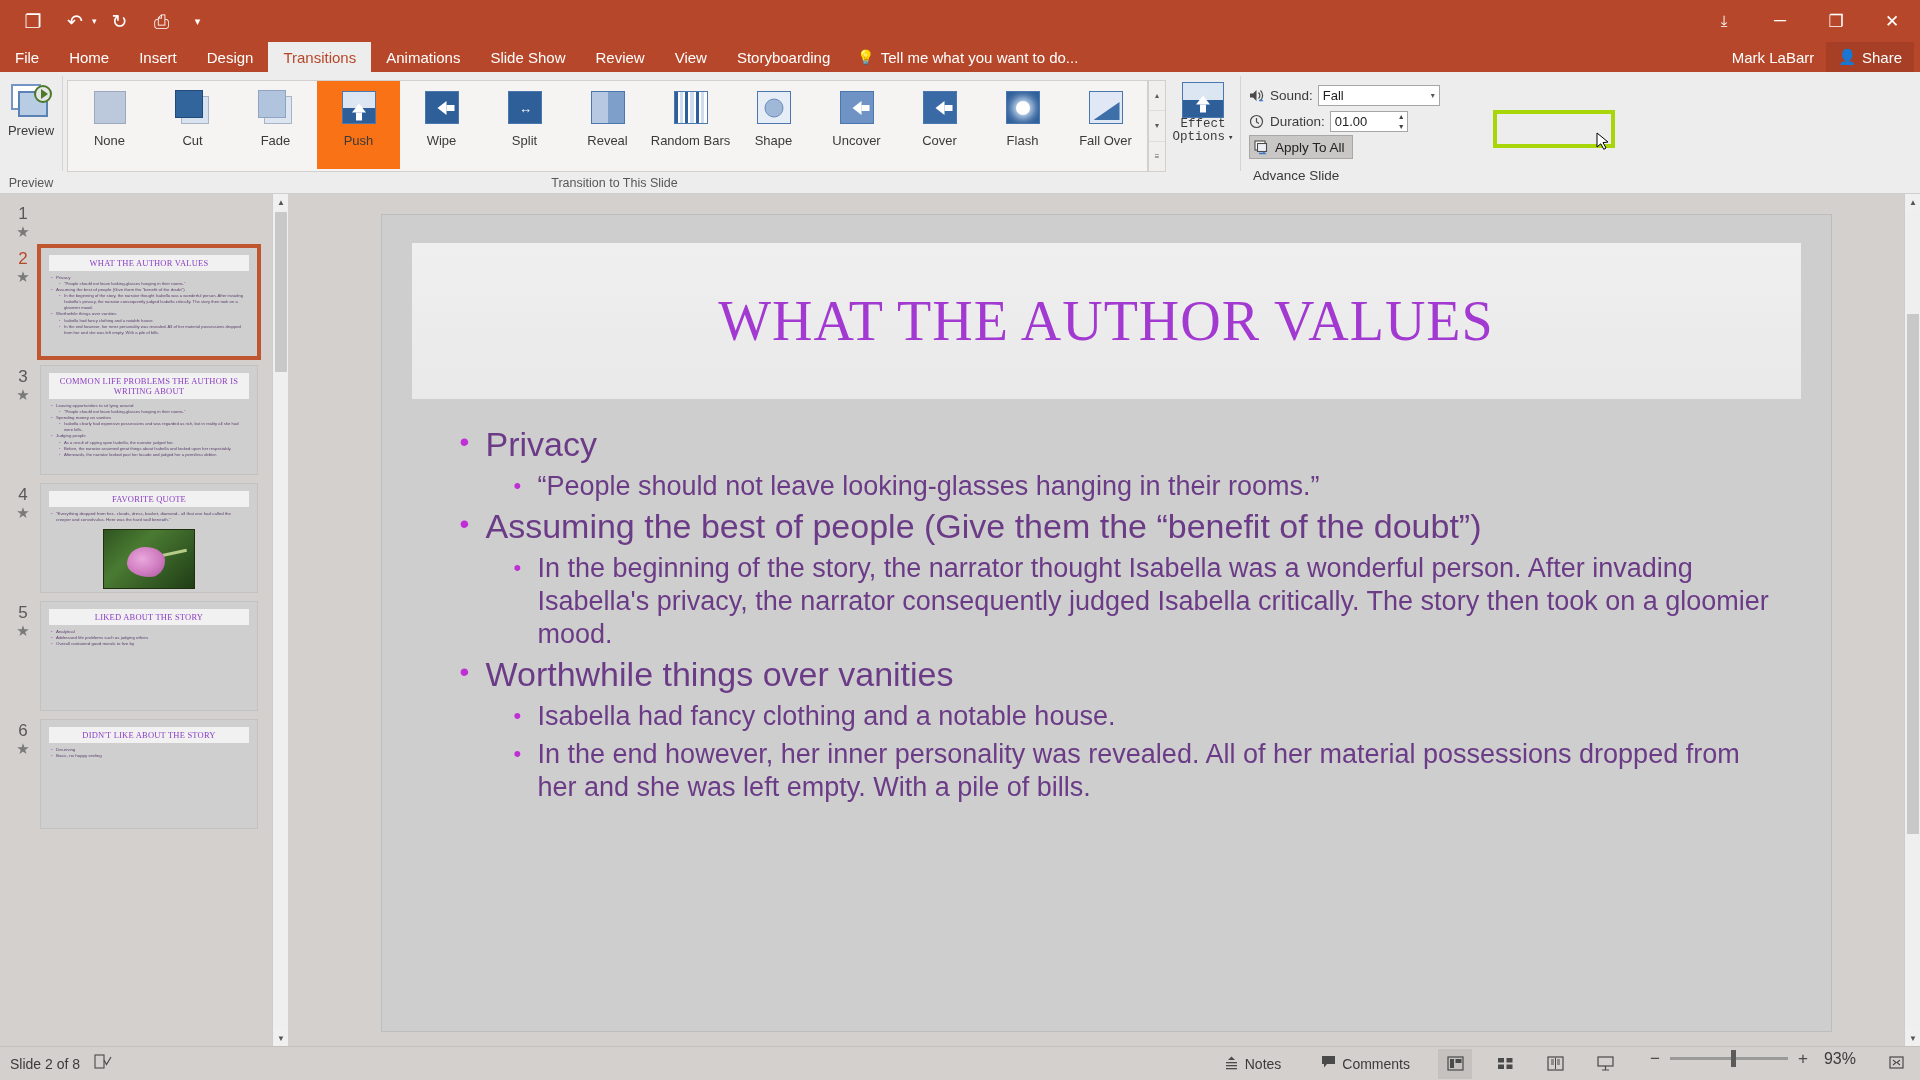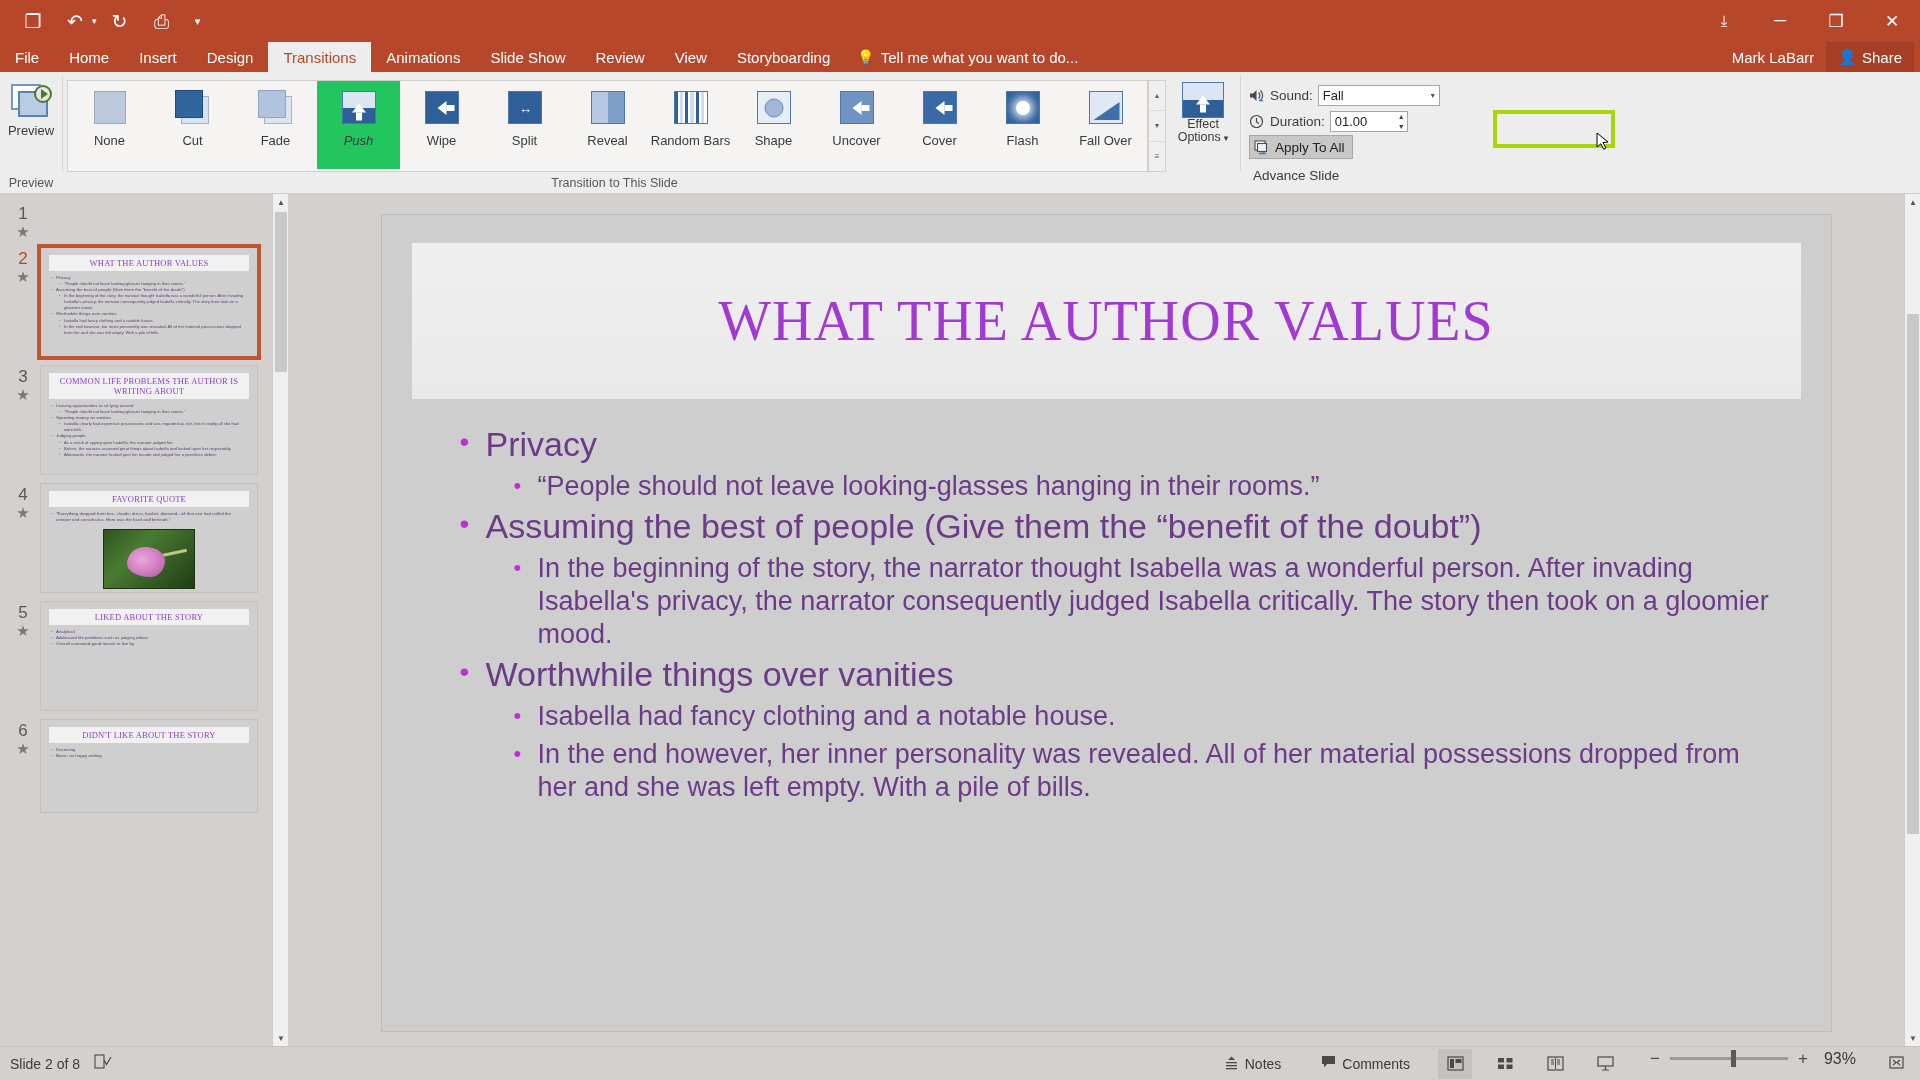--- a/index.html
+++ b/index.html
@@ -103,21 +103,21 @@
   
   .g-trans { flex: 0 0 auto; }
   .gallery {
     display: flex; align-items: flex-start; height: 92px;
     border: 1px solid #d2d0ce; background: #f5f4f3; margin: 2px 0 0 4px;
   }
   .trans-item {
     width: 83px; height: 88px; display: flex; flex-direction: column;
     align-items: center; padding-top: 8px; cursor: pointer;
   }
-  .trans-item.selected { background: #22c55e; font-style: italic; }
+  .trans-item.selected { background: #f97316; }
   .ti-icon { width: 42px; height: 38px; position: relative; margin-bottom: 6px; }
   .ti-lbl { font-size: 13px; color: #3a3a3a; white-space: nowrap; }
 
   .ico-none { position:absolute; left:5px; top:2px; width:32px; height:33px;
     background:#bcc9dd; border:1px solid #9ba9bd; }
   .ico-cut-b { position:absolute; left:9px; top:7px; width:28px; height:28px;
     background:#d9e2ef; border:1px solid #a7b4c6; }
   .ico-cut-f { position:absolute; left:3px; top:1px; width:28px; height:28px;
     background:#31659c; border:1px solid #1f4c7d; }
   .ico-fade-b { position:absolute; left:9px; top:7px; width:28px; height:28px;
@@ -176,21 +176,21 @@
     background: #f0efee;
   }
   .gs-btn {
     flex: 1; display: flex; align-items: center; justify-content: center;
     font-size: 8px; color: #5a5a5a; border-bottom: 1px solid #ddd;
     cursor: pointer;
   }
   .gs-btn:last-child { border-bottom: none; }
 
   
-  .g-effect { width: 74px; align-items: center; }
+  .g-effect { width: 74px; align-items: center; font-family: Liberation Mono, monospace; }
   .effopt-btn {
     width: 72px; display: flex; flex-direction: column; align-items: center;
     padding-top: 4px; cursor: pointer;
   }
   .effopt-icon {
     width: 42px; height: 36px; border: 1px solid #4a77ad; position: relative;
     overflow: hidden; background: #fff;
   }
   .effopt-lbl { font-size: 12.5px; color: #3b3b3b; line-height: 13px; text-align: center; }
 
@@ -805,21 +805,21 @@
           </div>
         </div>
       </div>
     </div>
 
     <div class="thumb-row">
       <div class="thumb-meta">
         <div class="thumb-num">6</div>
         <div class="thumb-star">★</div>
       </div>
-      <div class="thumb" style="height:94px">
+      <div class="thumb" style="height:110px">
         <div class="thumb-inner">
           <div class="tt-title">DIDN'T LIKE ABOUT THE STORY</div>
           <div class="tt-body">
             <div class="tt-l1">Deceiving</div>
             <div class="tt-l1">Basic, no happy ending</div>
           </div>
         </div>
       </div>
     </div>
 

